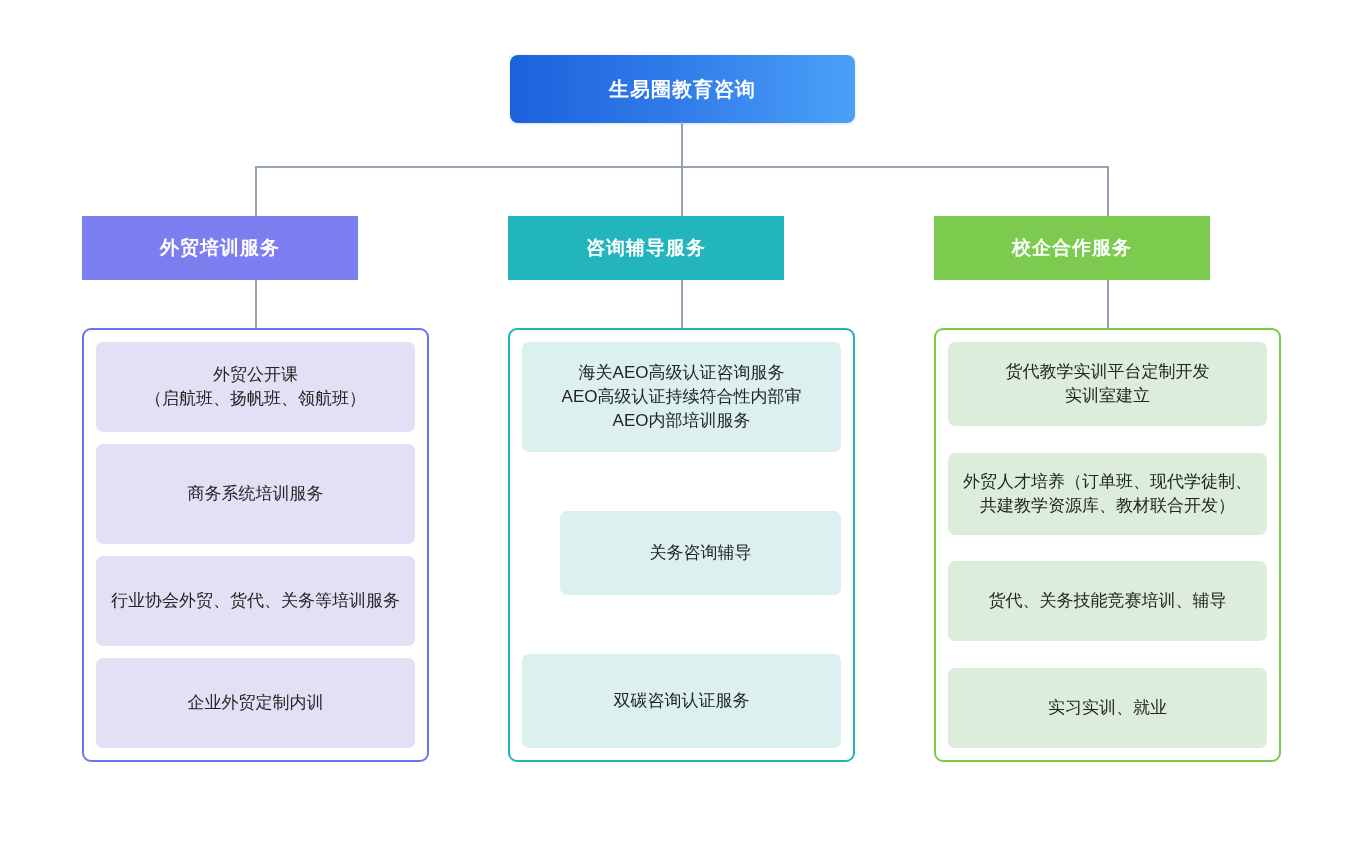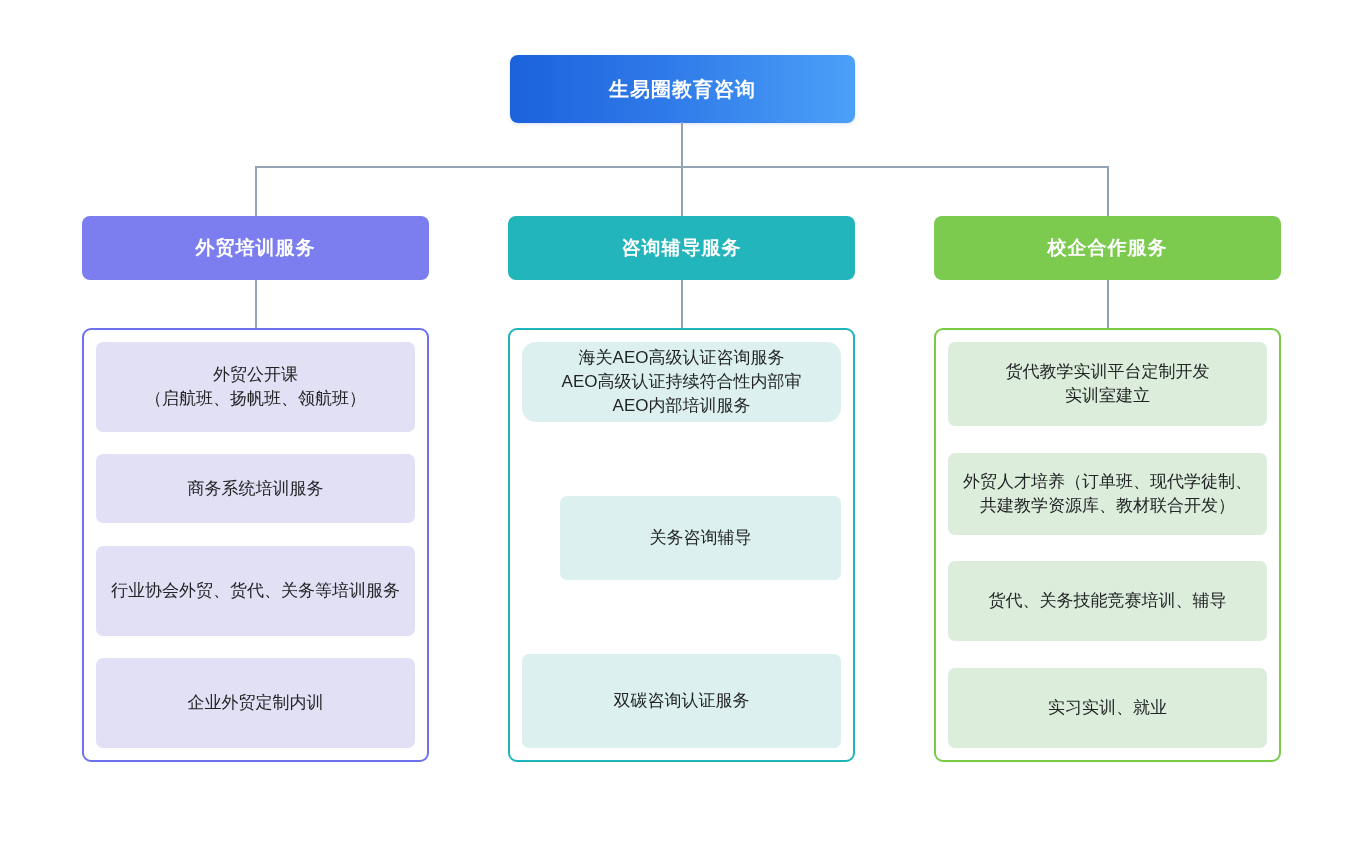--- a/index.html
+++ b/index.html
@@ -57,23 +57,23 @@
     width: 347px;
   }
   .col-1 { left: 82px; }
   .col-2 { left: 508px; }
   .col-3 { left: 934px; }
 
   .col-header {
     position: absolute;
     top: 0;
     left: 0;
-    width: 347px;
+    width: 276px;
     height: 64px;
-    border-radius: 8px;
+    border-radius: 0;
     display: flex;
     align-items: center;
     justify-content: center;
     box-sizing: border-box;
   }
   .col-header .col-header-title {
     color: #ffffff;
     font-size: 19px;
     font-weight: bold;
     letter-spacing: 1px;
@@ -117,25 +117,25 @@
   .theme-teal .col-header   { background: #22b5bb; }
   .theme-teal .col-panel    { border-color: #1fb3bb; }
   .theme-teal .item         { background: #ddf0f0; }
 
   .theme-green .col-header  { background: #7ccb4f; }
   .theme-green .col-panel   { border-color: #78cb45; gap: 20px; }
   .theme-green .item        { background: #dceedb; }
 
   
   .col-1 .item:nth-child(1) { height: 90px; }
-  .col-1 .item:nth-child(2) { height: 69px; }
+  .col-1 .item:nth-child(2) { height: 100px; }
   .col-1 .item:nth-child(3) { height: 90px; }
   .col-1 .item:nth-child(4) { height: 90px; }
 
-  .col-2 .item:nth-child(1) { height: 80px; border-radius: 14px; }
+  .col-2 .item:nth-child(1) { height: 110px; }
   .col-2 .item:nth-child(2) { height: 84px; margin-left: 38px; }
   .col-2 .item:nth-child(3) { height: 94px; }
   .col-2 .item:nth-child(4) { height: 84px; }
 
   .col-3 .item:nth-child(1) { height: 84px; }
   .col-3 .item:nth-child(2) { height: 82px; }
   .col-3 .item:nth-child(3) { height: 80px; }
   .col-3 .item:nth-child(4) { height: 80px; }
 </style>
 </head>

